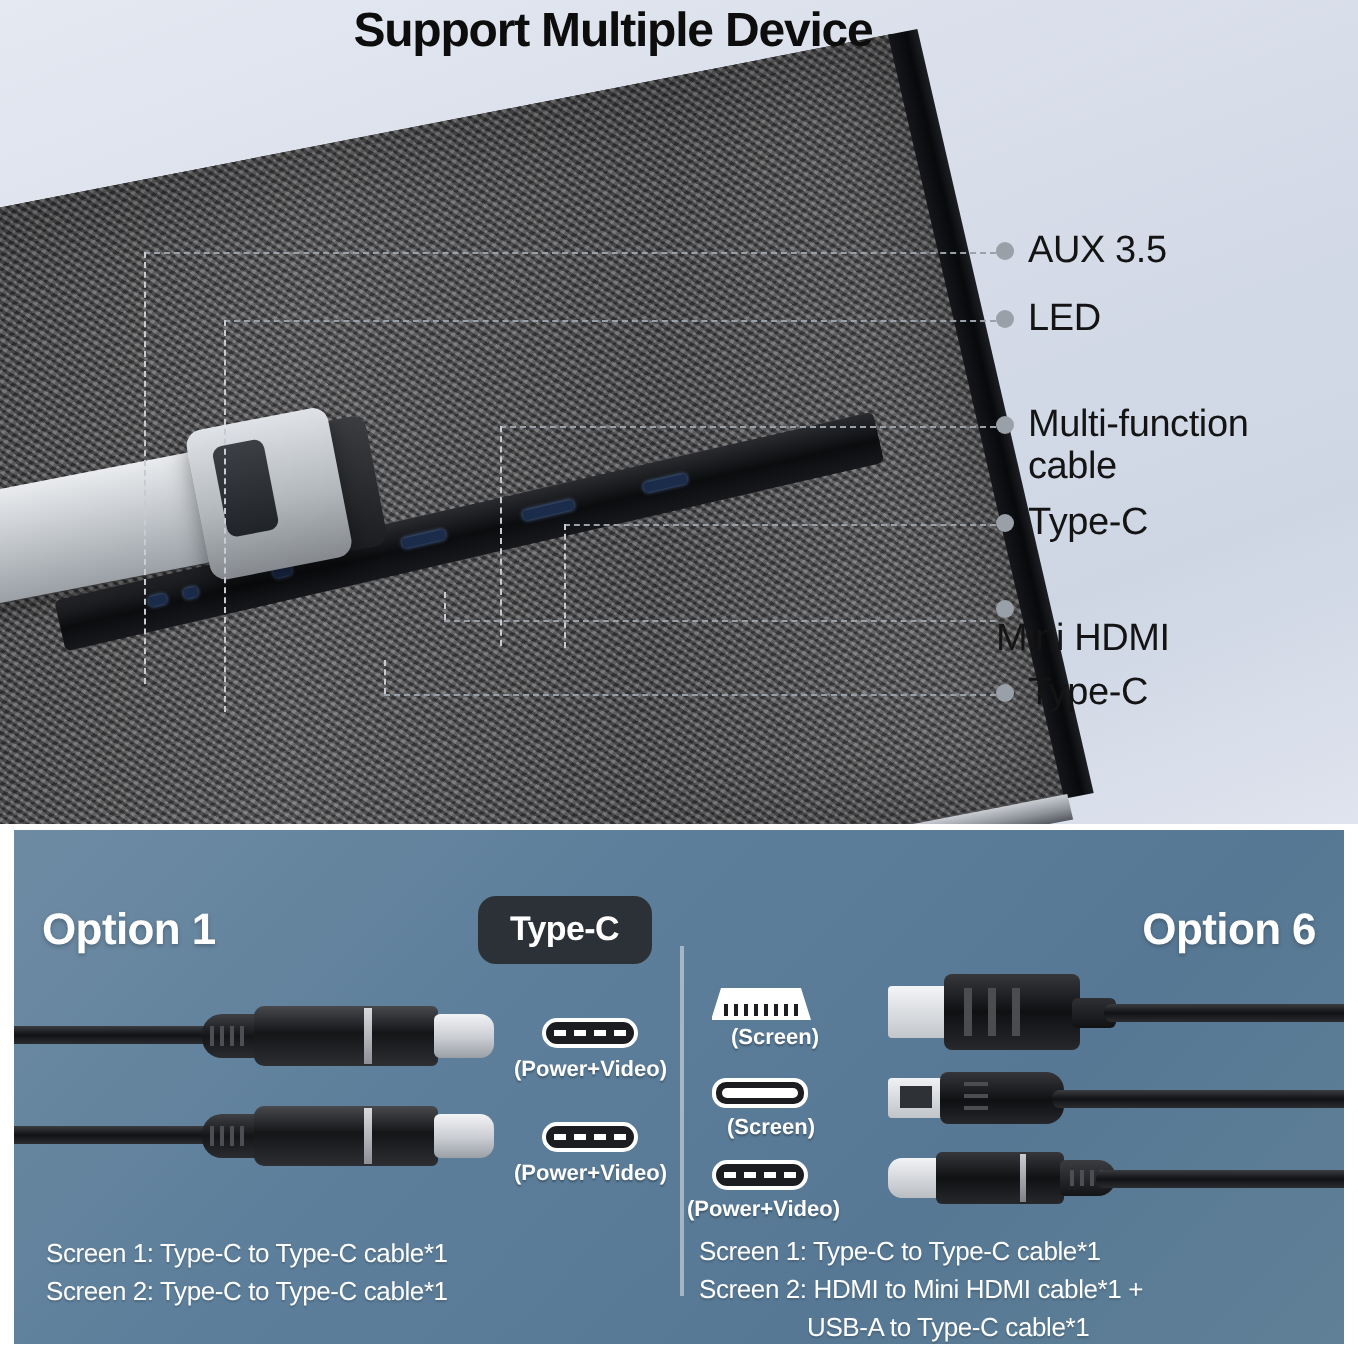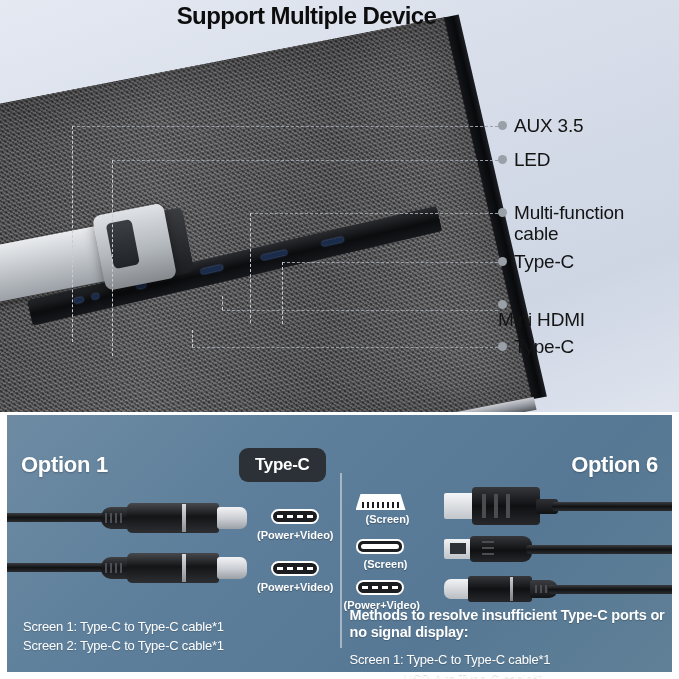--- a/index.html
+++ b/index.html
@@ -424,19 +424,19 @@
       <div class="icon-label" style="left:4px; top:160px;">(Power+Video)</div>
       <div class="c2-plug" style="left:104px; top:137px;">
         <div class="c2-tip"></div>
         <div class="c2-body"></div>
         <div class="c2-ring"></div>
         <div class="c2-strain"></div>
       </div>
       <div class="cable-wire" style="left:208px; top:146px; width:144px;"></div>
 
       <div class="desc" style="left:10px; top:168px; width:322px;">
-        <div class="desc-head">Methods to resolve insufficient Type-C ports or no signal display:</div>
         <div class="desc-line" style="margin-top:9px;">Screen 1: Type-C to Type-C cable*1</div>
+        <div class="desc-line">Screen 2: HDMI to Mini HDMI cable*1 +</div>
         <div class="desc-line indent">USB-A to Type-C cable*1</div>
       </div>
     </div>
   </div>
 </div>
 
 </body></html>

